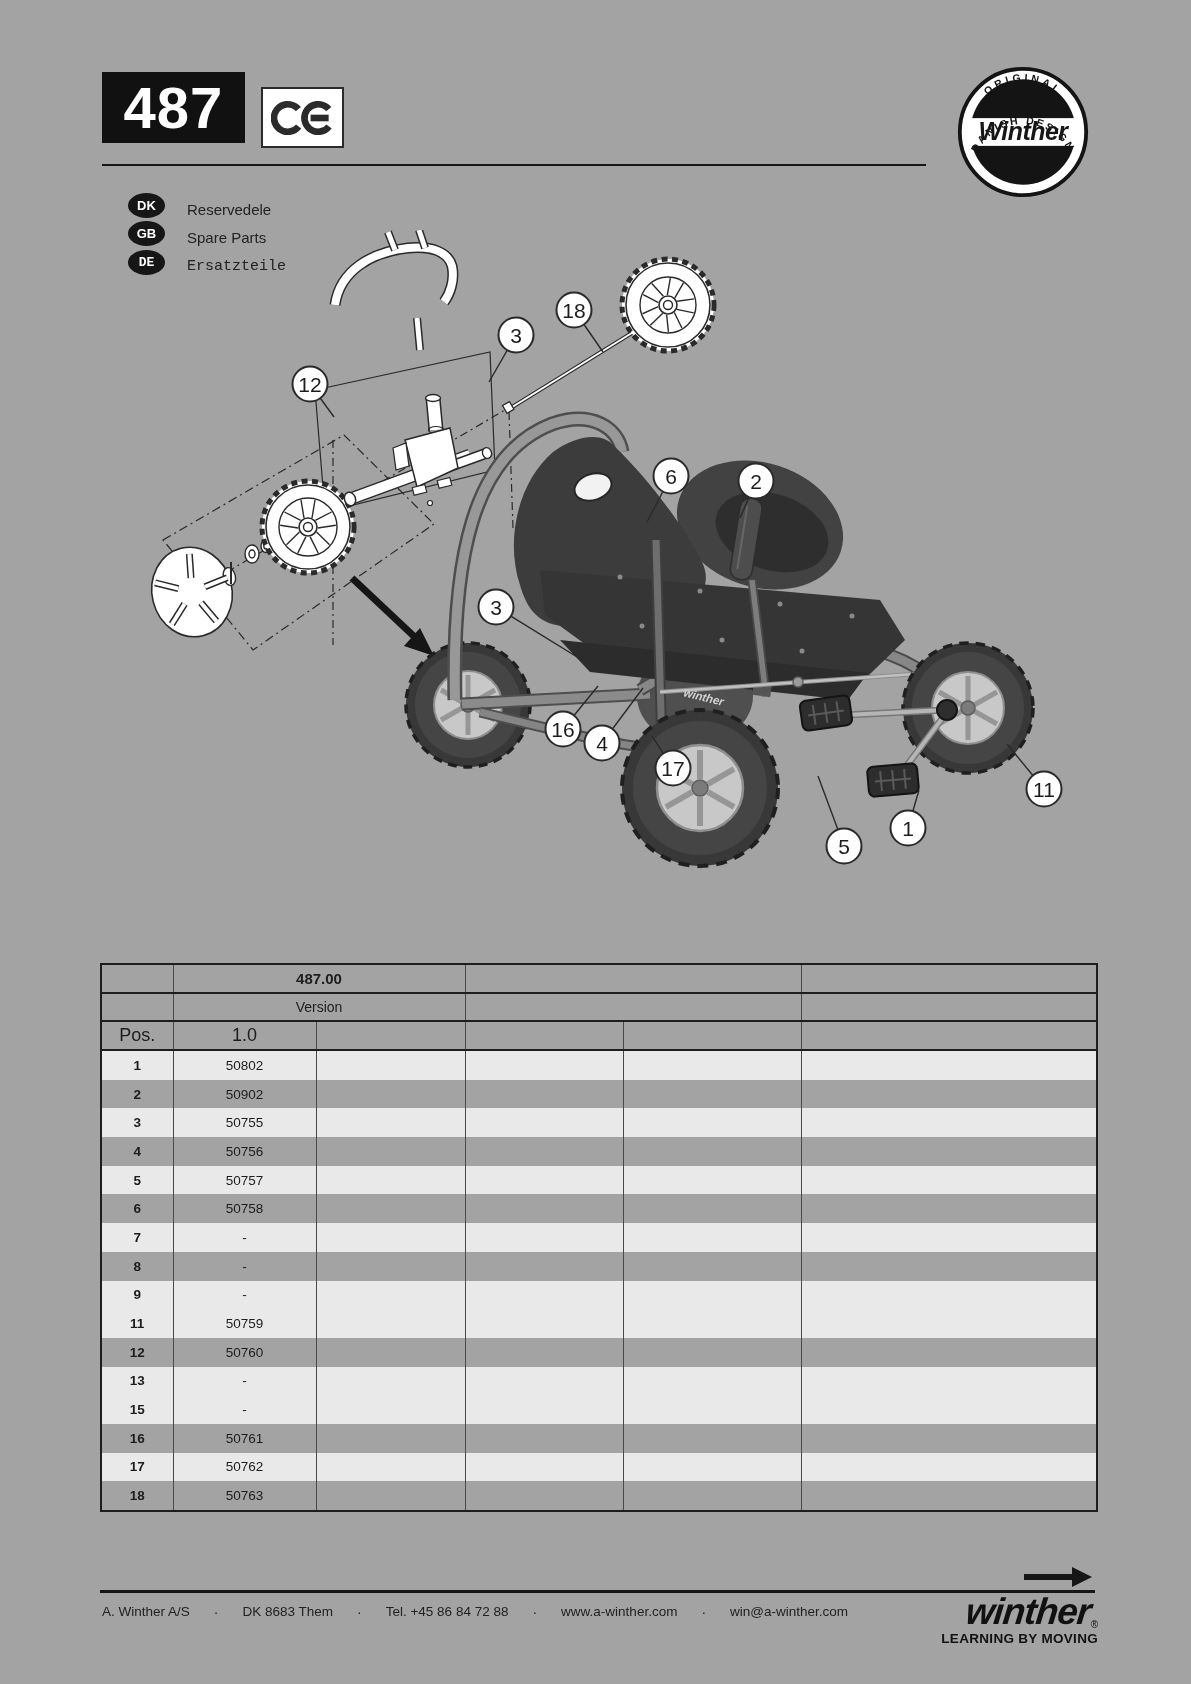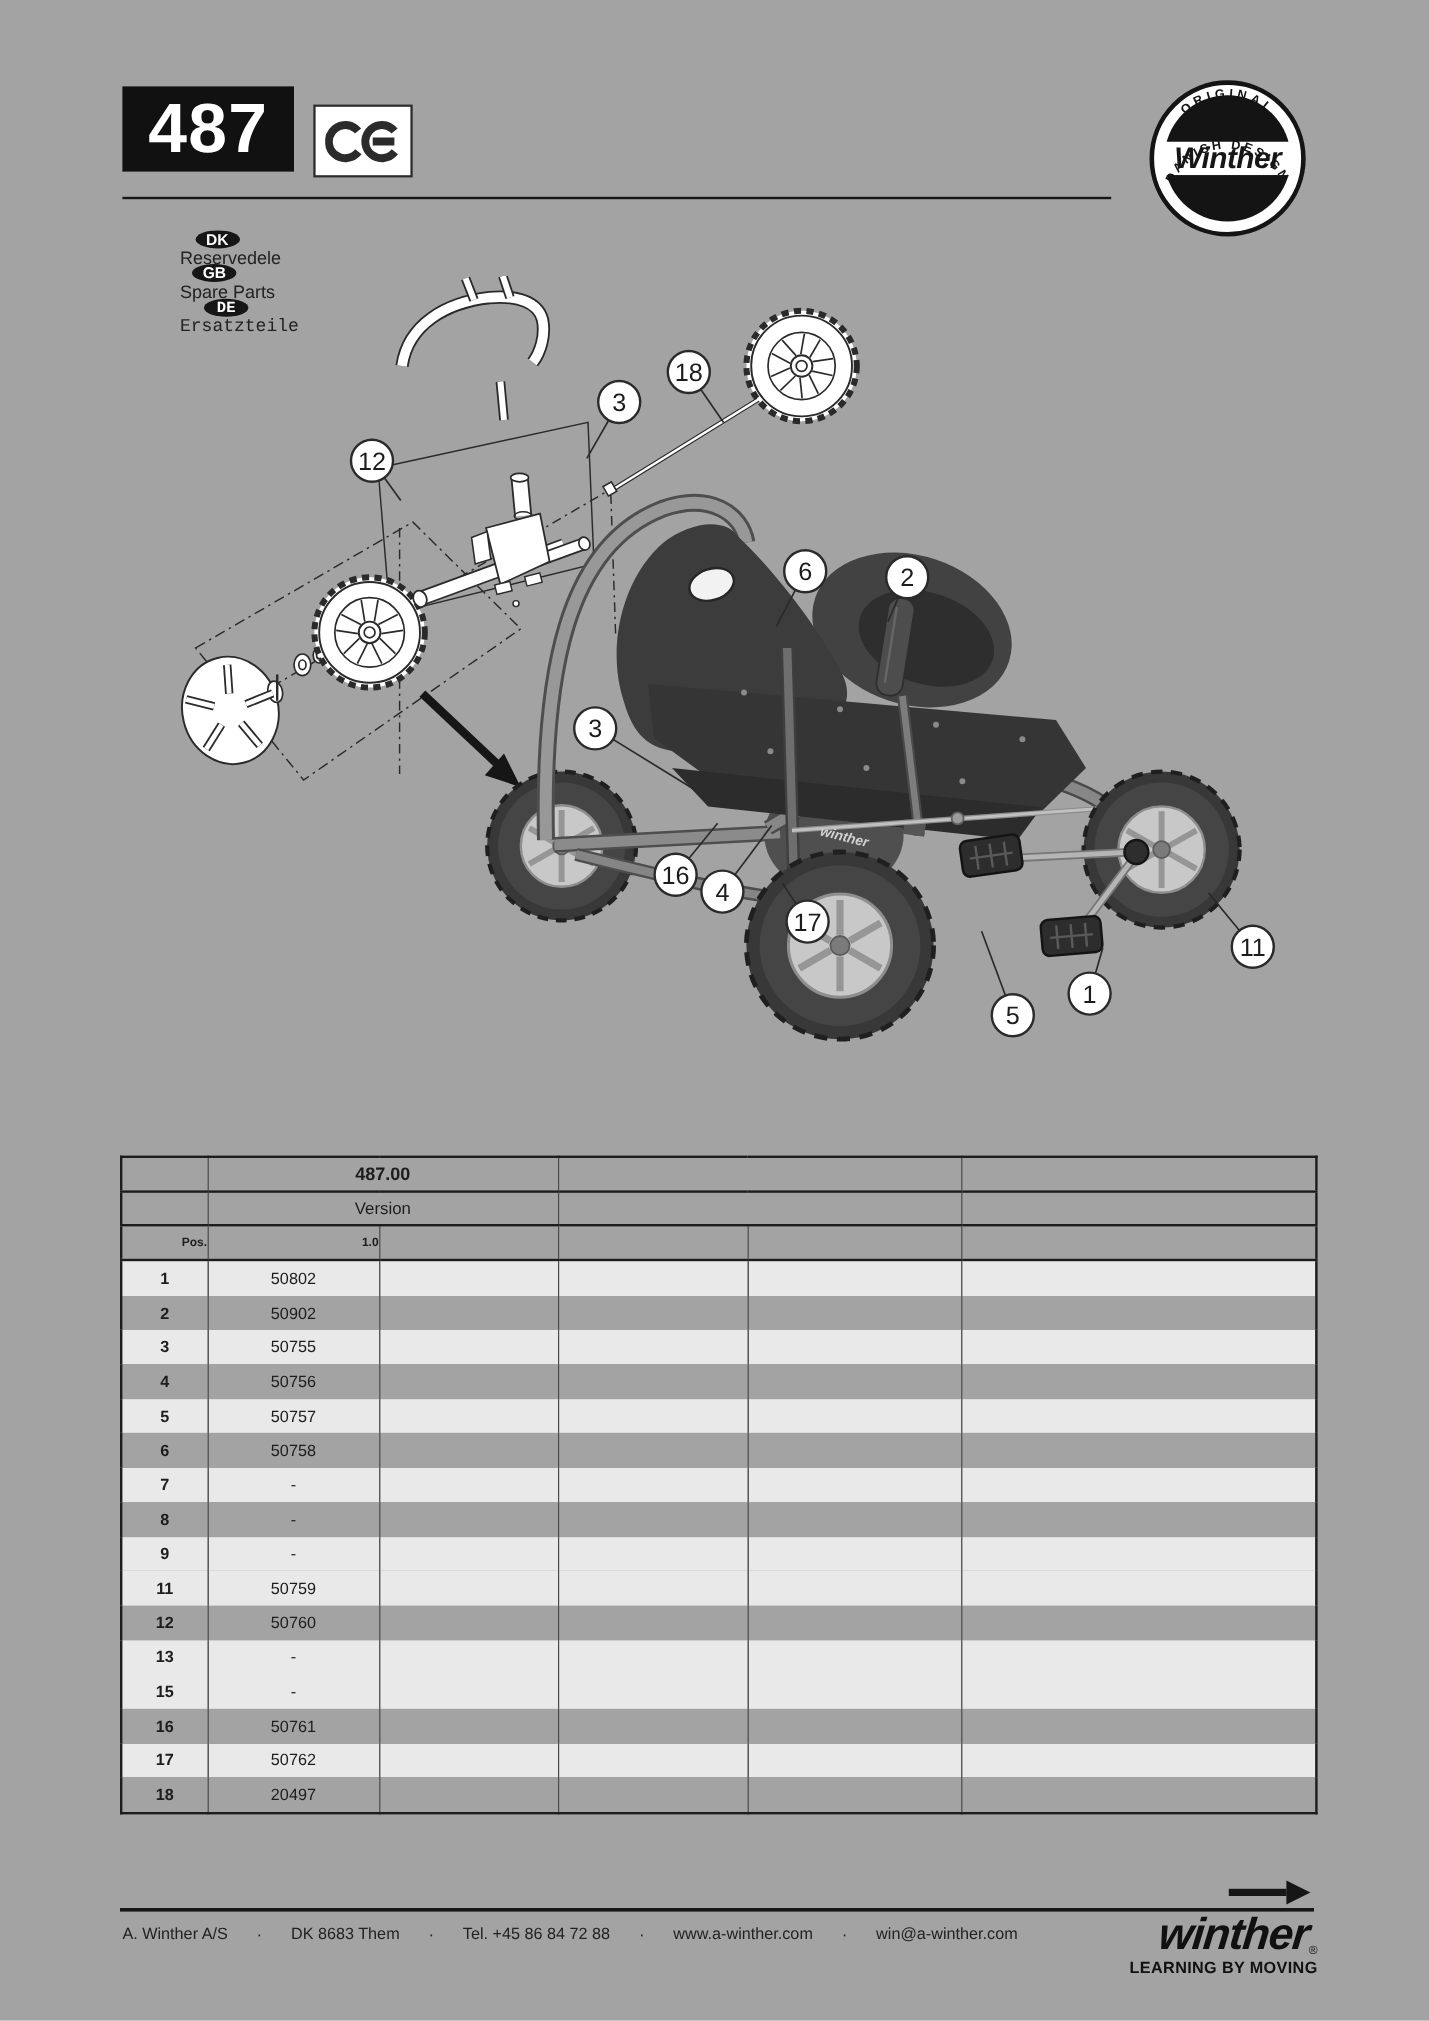--- a/index.html
+++ b/index.html
@@ -9,37 +9,37 @@
   
   .model-box{position:absolute;left:102px;top:72px;width:143px;height:71px;background:#111;
              display:flex;align-items:center;justify-content:center;}
   .model-box span{color:#fff;font-size:58px;font-weight:bold;letter-spacing:1px;line-height:1;}
   .ce-box{position:absolute;left:261px;top:87px;width:79px;height:57px;border:2px solid #2b2b2b;
           display:flex;align-items:center;justify-content:center;background:#fff;}
   .header-rule{position:absolute;left:102px;top:164px;width:824px;height:2px;background:#161616;}
   .brand-logo{position:absolute;left:956px;top:65px;width:134px;height:134px;}
 
   
-  .lang-row{position:absolute;left:128px;height:26px;display:flex;align-items:center;flex-direction:column;}
+  .lang-row{position:absolute;left:128px;height:26px;display:flex;align-items:flex-end;}
   .lang-badge{width:37px;height:25px;background:#161616;border-radius:50%;display:flex;
               align-items:center;justify-content:center;color:#fff;font-size:13px;font-weight:bold;}
   .lang-label{margin-left:22px;font-size:15px;color:#222;}
 
   
   .diagram{position:absolute;left:0;top:230px;width:1191px;height:660px;}
 
   
   .parts-wrap{position:absolute;left:100px;top:963px;}
   table.parts{border-collapse:collapse;table-layout:fixed;width:996px;border:2px solid #1d1d1d;}
   table.parts th, table.parts td{border-left:1px solid #4a4a4a;border-right:1px solid #4a4a4a;
       padding:0;text-align:center;vertical-align:middle;font-size:13.5px;color:#1d1d1d;
       overflow:hidden;white-space:nowrap;}
   tr.hrow1 th{height:27px;font-size:15px;font-weight:bold;border-bottom:2px solid #1d1d1d;}
   tr.hrow2 th{height:26px;font-size:14px;font-weight:normal;border-bottom:2px solid #1d1d1d;}
-  tr.hrow3 th{height:27px;font-size:10px;font-weight:bold;border-bottom:2.5px solid #1d1d1d;text-align:right;}
+  tr.hrow3 th{height:27px;font-size:18px;font-weight:normal;border-bottom:2.5px solid #1d1d1d;}
   table.parts tbody td{height:28.7px;}
   table.parts tbody tr.shade td{background:#e9e9e9;}
   table.parts tbody td.pos{font-weight:bold;}
 
   
   .next-arrow{position:absolute;left:1022px;top:1566px;width:72px;height:22px;}
   .footer-rule{position:absolute;left:100px;top:1590px;width:995px;height:2.5px;background:#161616;}
   .footer-line{position:absolute;left:102px;top:1604px;display:flex;
                font-size:13.5px;color:#222;}
   .footer-line .sep{margin:0 24px;font-size:14px;}
@@ -613,21 +613,21 @@
           <tr class="shade">
             <td class="pos">17</td>
             <td>50762</td>
             <td></td>
             <td></td>
             <td></td>
             <td></td>
           </tr>
           <tr>
             <td class="pos">18</td>
-            <td>20497</td>
+            <td>50763</td>
             <td></td>
             <td></td>
             <td></td>
             <td></td>
           </tr>
         </tbody>
     </table>
   </div>
 
   <svg class="next-arrow" viewBox="0 0 72 22">

